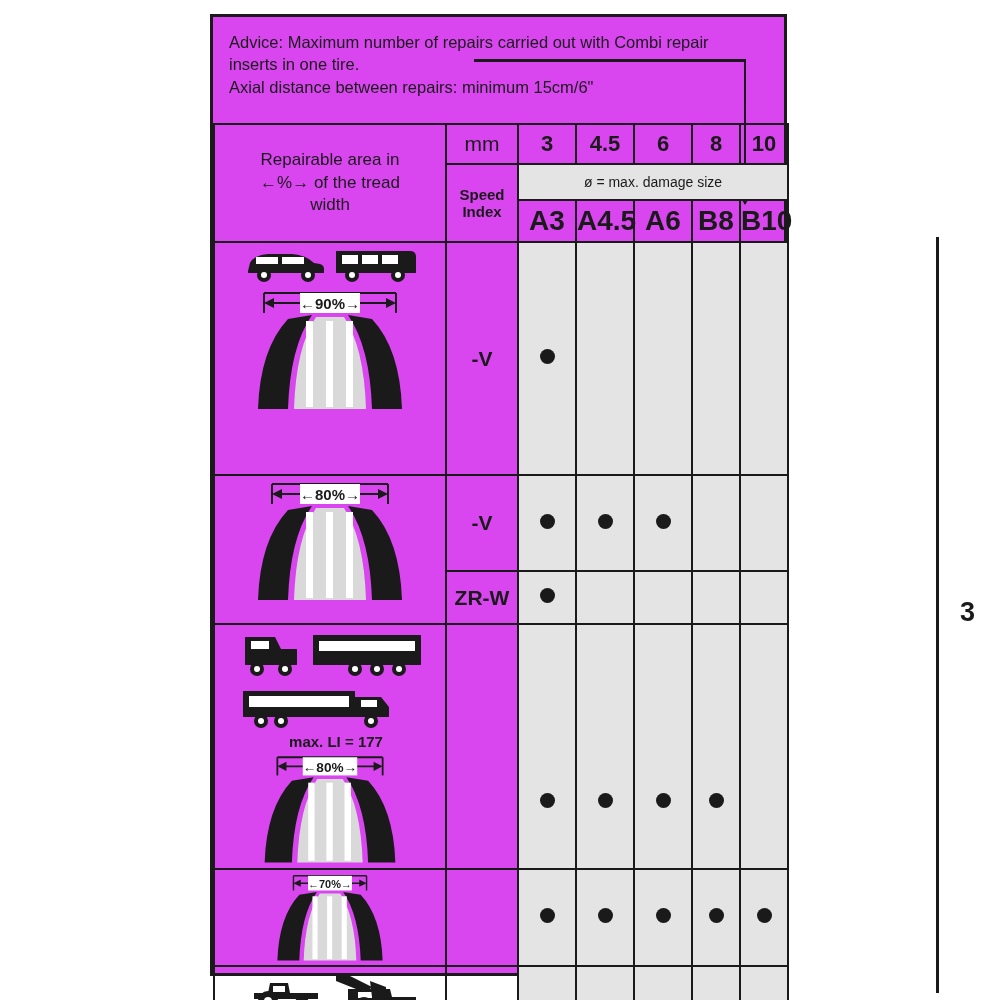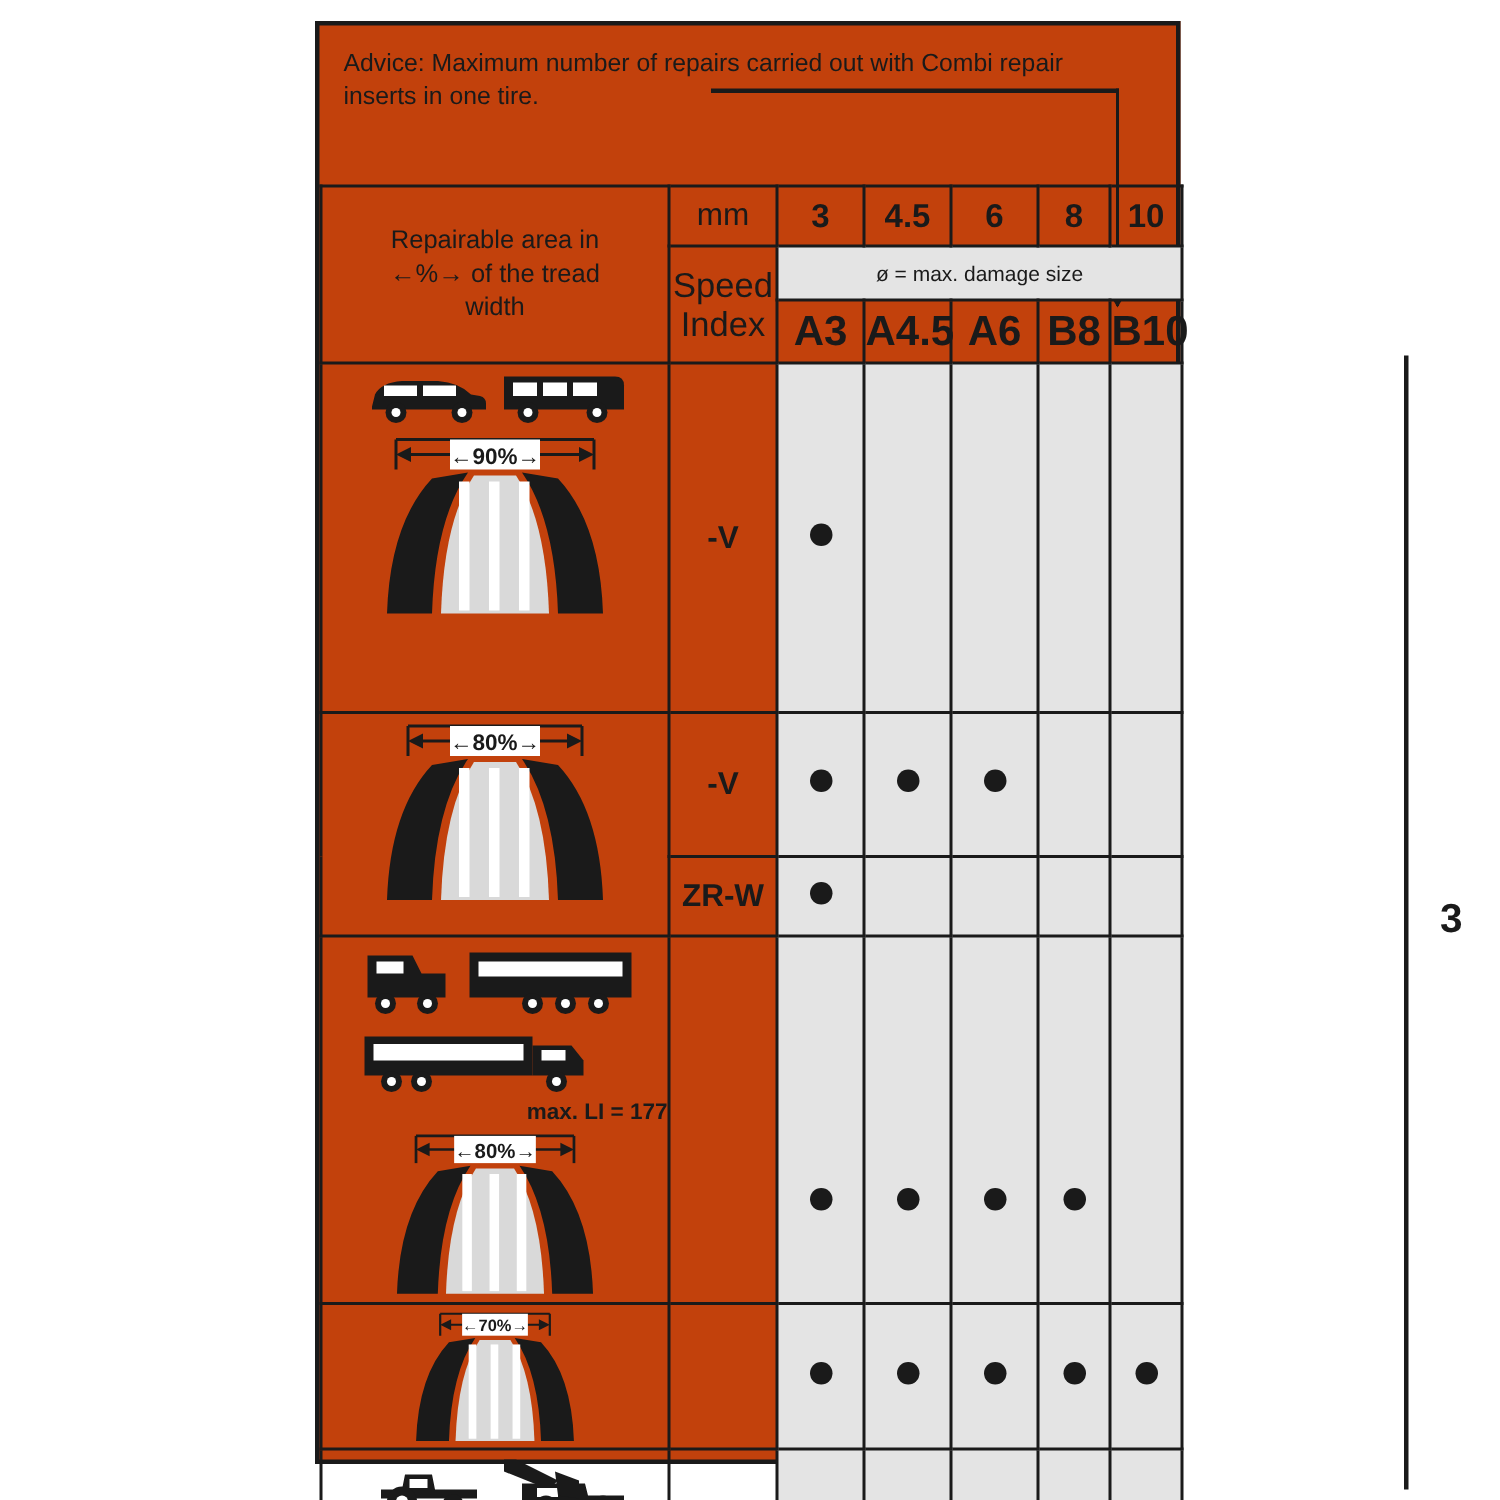--- a/index.html
+++ b/index.html
@@ -18,21 +18,21 @@
 
   
   #chart {
     position: absolute;
     left: 210px;
     top: 14px;
     width: 577px;
     height: 962px;
     border: 3px solid #1a1a1a;
     box-sizing: border-box;
-    background: #c2410c;
+    background: #d946ef;
   }
 
   
   .advice {
     position: absolute;
     left: 0;
     top: 0;
     width: 100%;
     box-sizing: border-box;
     padding: 14px 16px 8px 16px;
@@ -106,22 +106,22 @@
     font-size: 14px;
     height: 34px;
     background: #e4e4e4;
   }
   .hdr-idx {
     font-size: 28px;
     font-weight: bold;
     height: 40px;
   }
   .hdr-speed {
-    font-size: 23px;
-    font-weight: normal;
+    font-size: 15px;
+    font-weight: bold;
     line-height: 1.15;
   }
   .repairable {
     font-size: 17px;
     text-align: left;
     padding: 6px 8px 6px 14px;
     line-height: 1.35;
   }
 
   
@@ -156,32 +156,33 @@
   .pic {
     position: relative;
     width: 100%;
     height: 100%;
     box-sizing: border-box;
   }
   .pic svg { display: block; margin: 0 auto; }
   .li-label {
     font-size: 15px;
     font-weight: bold;
-    text-align: right;
+    text-align: center;
     padding-left: 12px;
   }
 </style>
 </head>
 <body>
 
 <div id="chart">
 
   <div class="advice">
     <div>Advice: Maximum number of repairs carried out with Combi repair</div>
     <div>inserts in one tire.</div>
+    <div>Axial distance between repairs: minimum 15cm/6"</div>
   </div>
   <div class="advice-arrow"></div>
 
   <div id="table">
     <table class="grid">
       <colgroup>
         <col style="width:232px">
         <col style="width:72px">
         <col style="width:58px">
         <col style="width:58px">

